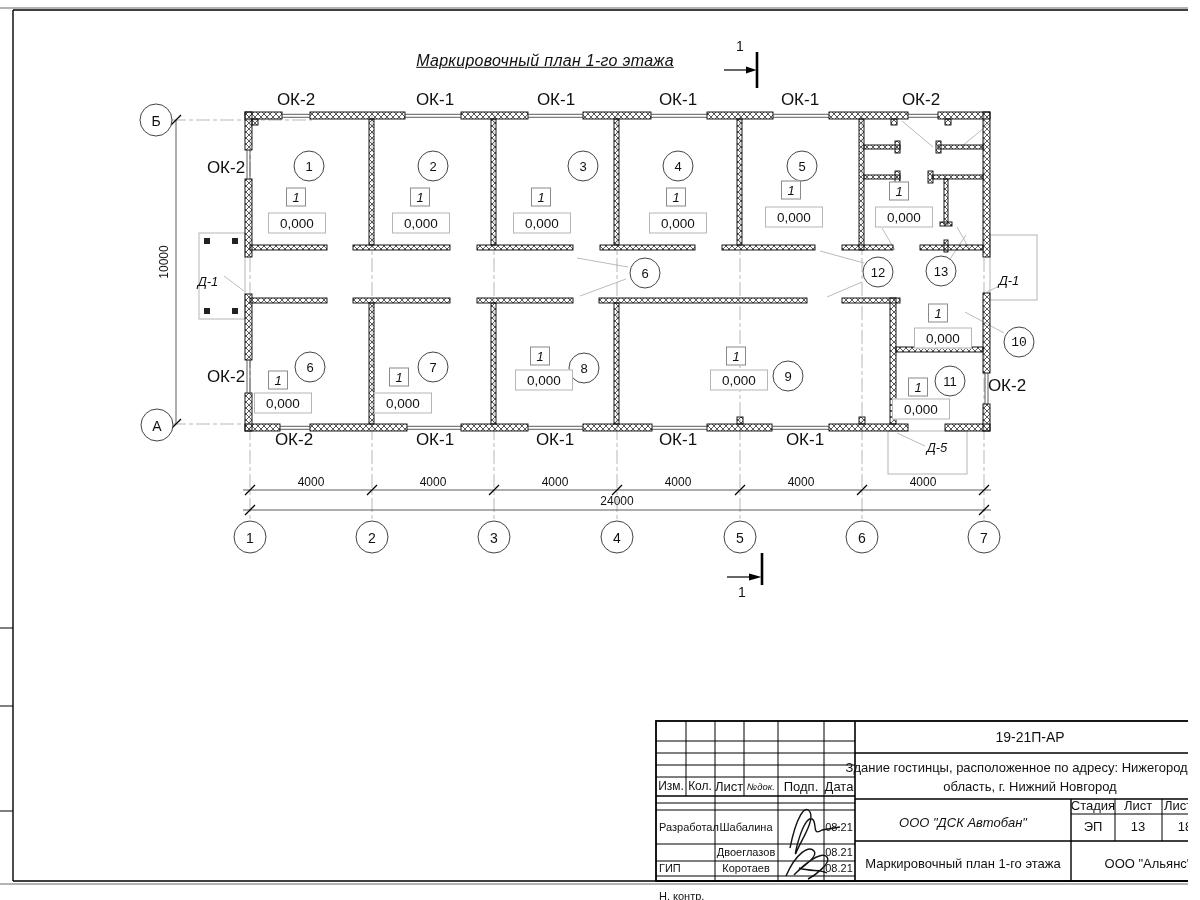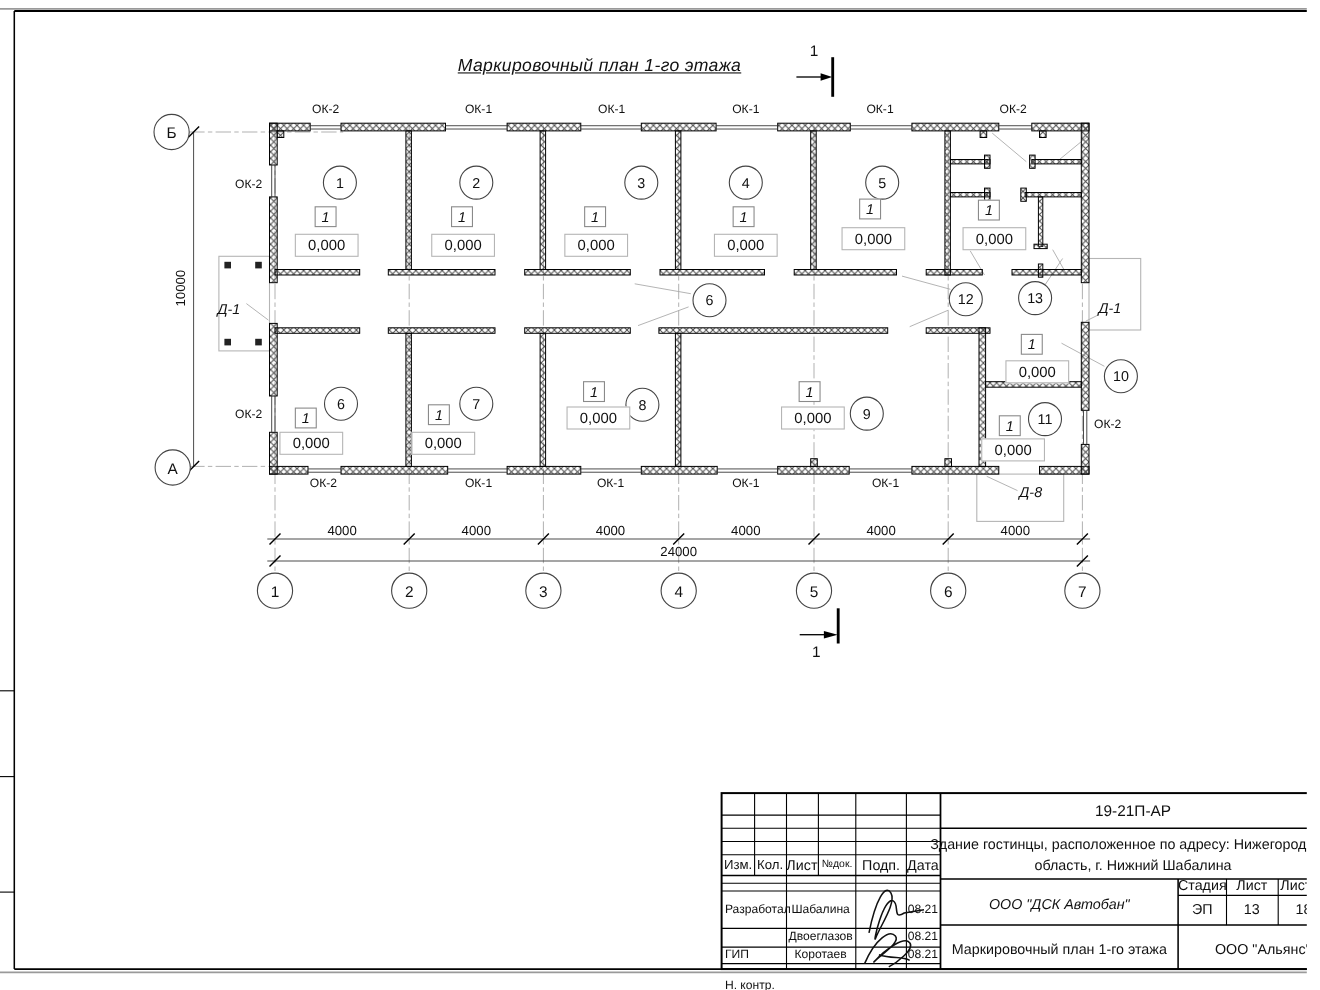--- a/index.html
+++ b/index.html
@@ -1,20 +1,20 @@
 <!DOCTYPE html>
 <html><head>
 <meta charset="utf-8">
 <style>
   html,body{margin:0;padding:0;background:#fff;}
   #root{position:relative;width:1188px;height:900px;background:#fff;overflow:hidden;
         font-family:"Liberation Sans",sans-serif;color:#111;}
   #linework{position:absolute;left:0;top:0;}
   .lbl{position:absolute;transform:translate(-50%,-50%);white-space:nowrap;line-height:1.15;}
-  .win-lbl{font-size:11px;}
+  .win-lbl{font-size:17px;}
   .door-lbl{font-size:13px;font-style:italic;}
   .dim-lbl{font-size:12px;}
   .title-lbl{font-size:16px;font-style:italic;text-decoration:underline;letter-spacing:.3px;}
   .sec-lbl{font-size:14px;}
   .circle{position:absolute;transform:translate(-50%,-50%);border:1px solid #444;border-radius:50%;
           display:flex;align-items:center;justify-content:center;box-sizing:border-box;}
   .room-circle{width:31px;height:31px;font-size:13px;background:transparent;}
   .axis-circle{width:33px;height:33px;font-size:14px;background:#fff;}
   .marker{position:absolute;transform:translate(-50%,-50%);width:20px;height:19px;border:1px solid #8a8a8a;
           background:#fff;display:flex;align-items:center;justify-content:center;
@@ -246,40 +246,40 @@
 <div id="text-layer">
 
   <div class="lbl title-lbl" style="left:545px;top:61px;">Маркировочный план 1-го этажа</div>
   <div class="lbl sec-lbl" style="left:740px;top:46px;">1</div>
   <div class="lbl sec-lbl" style="left:742px;top:592px;">1</div>
   <div class="lbl dim-lbl" style="left:617px;top:502px;">24000</div>
   <div class="lbl dim-lbl rot90" style="left:165px;top:262px;">10000</div>
 
   <div class="lbl tb" style="left:1030px;top:737px;font-size:14px;">19-21П-АР</div>
   <div class="lbl tb" style="left:1030px;top:768px;">Здание гостинцы, расположенное по адресу: Нижегородская</div>
-  <div class="lbl tb" style="left:1030px;top:787px;">область, г. Нижний Шабалина</div>
+  <div class="lbl tb" style="left:1030px;top:787px;">область, г. Нижний Новгород</div>
   <div class="lbl tb" style="left:1093px;top:806px;">Стадия</div>
   <div class="lbl tb" style="left:1138px;top:806px;">Лист</div>
   <div class="lbl tb" style="left:1185px;top:806px;">Листов</div>
   <div class="lbl tb" style="left:1093px;top:827px;">ЭП</div>
   <div class="lbl tb" style="left:1138px;top:827px;">13</div>
   <div class="lbl tb" style="left:1185px;top:827px;">18</div>
   <div class="lbl tb tb-italic" style="left:963px;top:823px;">ООО "ДСК Автобан"</div>
   <div class="lbl tb" style="left:963px;top:864px;">Маркировочный план 1-го этажа</div>
   <div class="lbl tb" style="left:1148px;top:864px;">ООО "Альянс"</div>
 <div class="circle room-circle" style="left: 309px; top: 166px;">1</div>
       <div class="circle room-circle" style="left: 433px; top: 166px;">2</div>
       <div class="circle room-circle" style="left: 583px; top: 166px;">3</div>
       <div class="circle room-circle" style="left: 678px; top: 166px;">4</div>
       <div class="circle room-circle" style="left: 802px; top: 166px;">5</div>
       <div class="circle room-circle" style="left: 310px; top: 367px;">6</div>
       <div class="circle room-circle" style="left: 433px; top: 367px;">7</div>
       <div class="circle room-circle" style="left: 584px; top: 368px;">8</div>
       <div class="circle room-circle" style="left: 788px; top: 376px;">9</div>
-      <div class="circle room-circle" style="left: 1019px; top: 342px;">10</div>
+      <div class="circle room-circle" style="left: 1019px; top: 342px; font-family: Liberation Mono, monospace;">10</div>
       <div class="circle room-circle" style="left: 950px; top: 381px;">11</div>
       <div class="circle room-circle" style="left: 878px; top: 272px;">12</div>
       <div class="circle room-circle" style="left: 941px; top: 271px;">13</div>
       <div class="circle room-circle" style="left: 645px; top: 273px;">6</div>
       <div class="circle axis-circle" style="left: 250px; top: 537px;">1</div>
       <div class="circle axis-circle" style="left: 372px; top: 537px;">2</div>
       <div class="circle axis-circle" style="left: 494px; top: 537px;">3</div>
       <div class="circle axis-circle" style="left: 617px; top: 537px;">4</div>
       <div class="circle axis-circle" style="left: 740px; top: 537px;">5</div>
       <div class="circle axis-circle" style="left: 862px; top: 537px;">6</div>
@@ -319,31 +319,31 @@
       <div class="lbl win-lbl" style="left: 294px; top: 440px;">ОК-2</div>
       <div class="lbl win-lbl" style="left: 435px; top: 440px;">ОК-1</div>
       <div class="lbl win-lbl" style="left: 555px; top: 440px;">ОК-1</div>
       <div class="lbl win-lbl" style="left: 678px; top: 440px;">ОК-1</div>
       <div class="lbl win-lbl" style="left: 805px; top: 440px;">ОК-1</div>
       <div class="lbl win-lbl" style="left: 226px; top: 168px;">ОК-2</div>
       <div class="lbl win-lbl" style="left: 226px; top: 377px;">ОК-2</div>
       <div class="lbl win-lbl" style="left: 1007px; top: 386px;">ОК-2</div>
       <div class="lbl door-lbl" style="left: 208px; top: 282px;">Д-1</div>
       <div class="lbl door-lbl" style="left: 1009px; top: 281px;">Д-1</div>
-      <div class="lbl door-lbl" style="left: 937px; top: 448px;">Д-8</div>
+      <div class="lbl door-lbl" style="left: 937px; top: 448px;">Д-5</div>
       <div class="lbl dim-lbl" style="left: 311px; top: 483px;">4000</div>
       <div class="lbl dim-lbl" style="left: 433px; top: 483px;">4000</div>
       <div class="lbl dim-lbl" style="left: 555px; top: 483px;">4000</div>
       <div class="lbl dim-lbl" style="left: 678px; top: 483px;">4000</div>
       <div class="lbl dim-lbl" style="left: 801px; top: 483px;">4000</div>
       <div class="lbl dim-lbl" style="left: 923px; top: 483px;">4000</div>
       <div class="lbl tb" style="left: 671px; top: 787px; font-size: 12px;">Изм.</div>
       <div class="lbl tb" style="left: 700px; top: 787px; font-size: 12px;">Кол.</div>
       <div class="lbl tb" style="left: 729px; top: 787px;">Лист</div>
-      <div class="lbl tb" style="left: 761px; top: 787px; font-size: 9.5px;">№док.</div>
+      <div class="lbl tb" style="left: 761px; top: 787px; font-size: 9.5px; font-style: italic;">№док.</div>
       <div class="lbl tb" style="left: 801px; top: 787px;">Подп.</div>
       <div class="lbl tb" style="left: 839px; top: 787px;">Дата</div>
       <div class="lbl tb-small tb-left" style="left: 659px; top: 827px; transform: translateY(-50%); position: absolute;">Разработал</div>
       <div class="lbl tb-small" style="left: 746px; top: 827px;">Шабалина</div>
       <div class="lbl tb-small" style="left: 839px; top: 827px;">08.21</div>
       <div class="lbl tb-small tb-left" style="left: 659px; top: 868px; transform: translateY(-50%); position: absolute; margin-top: 28px;">Н. контр.</div>
       <div class="lbl tb-small" style="left: 746px; top: 852px;">Двоеглазов</div>
       <div class="lbl tb-small" style="left: 839px; top: 852px;">08.21</div>
       <div class="lbl tb-small tb-left" style="left: 659px; top: 868px; transform: translateY(-50%); position: absolute;">ГИП</div>
       <div class="lbl tb-small" style="left: 746px; top: 868px;">Коротаев</div>

